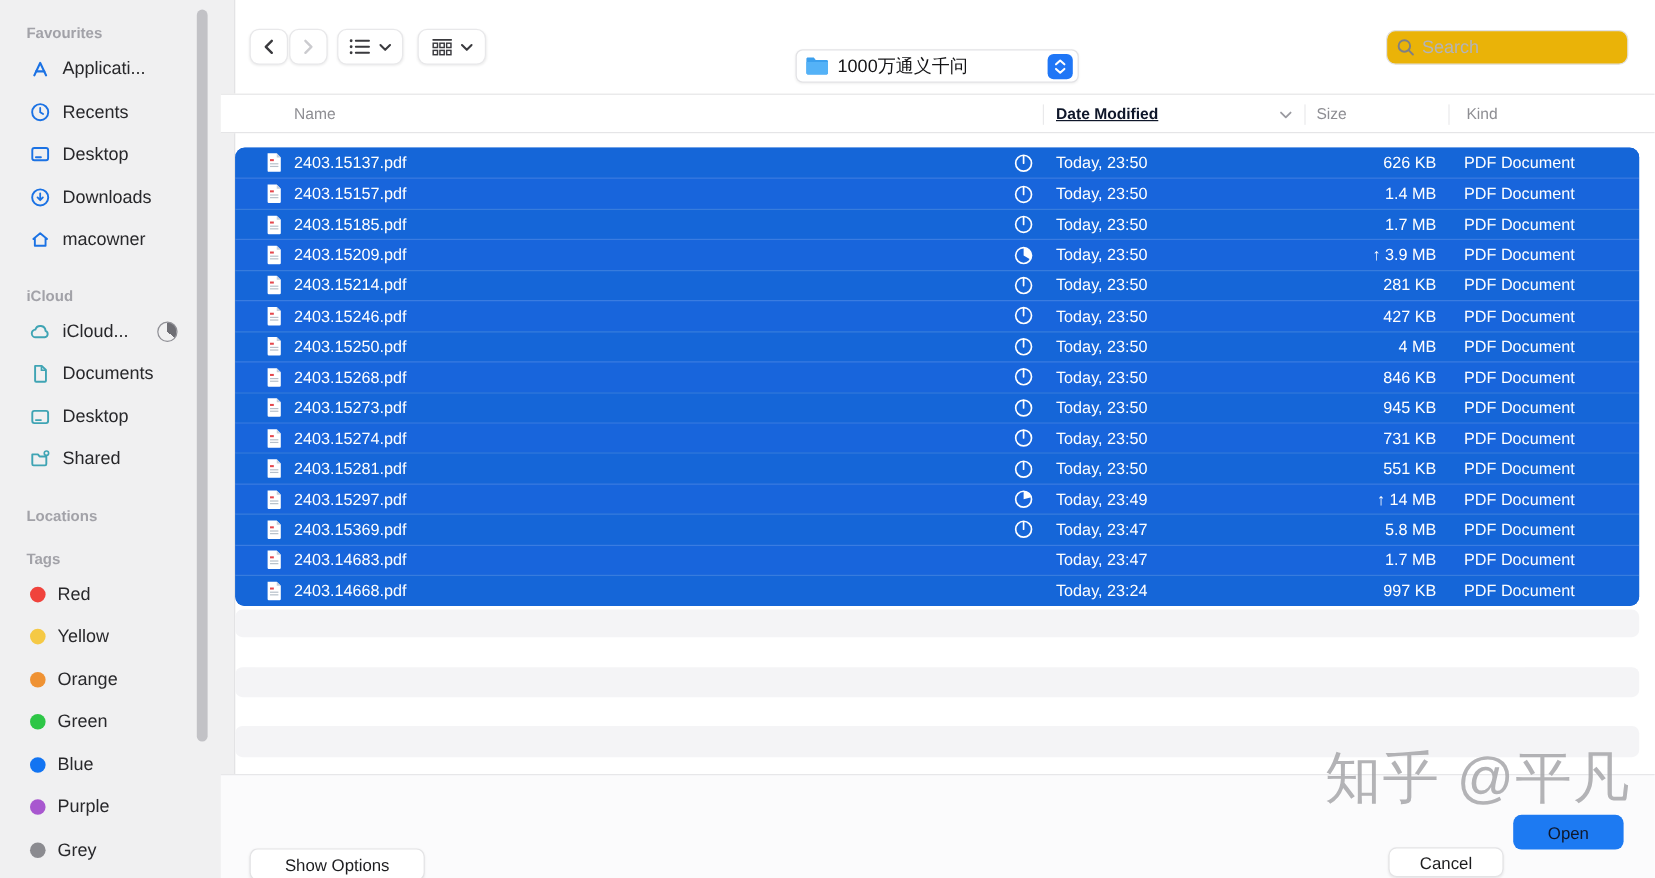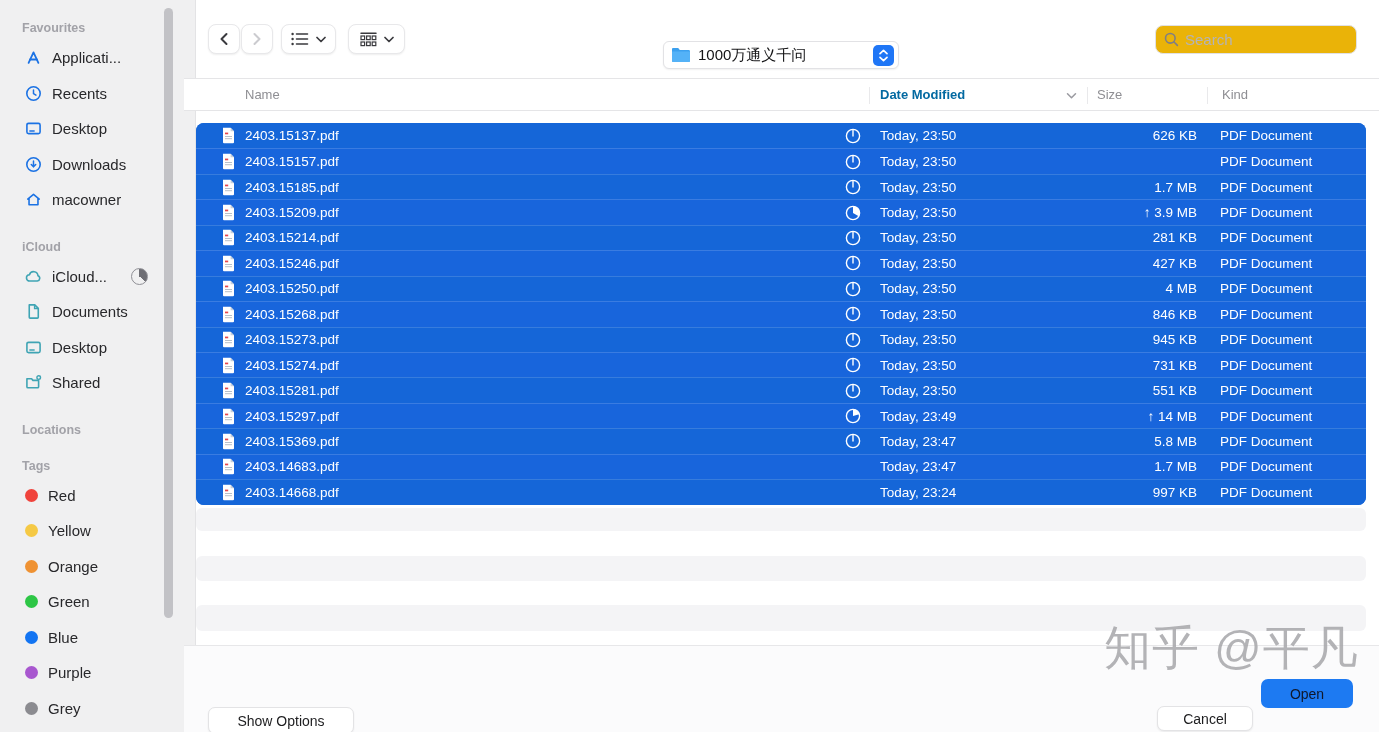--- a/index.html
+++ b/index.html
@@ -42,21 +42,21 @@
     padding:0 8px; gap:6px; }
   .searchbox input { border:none; outline:none; font-size:15px; width:150px; color:#333;
     font-family:"Liberation Sans",sans-serif; background:transparent; }
   .searchbox input::placeholder { color:#b3b3b9; }
 
   
   .colheader { position:absolute; left:184px; right:0; top:78px; height:33px;
     border-top:1px solid #e5e5e7; border-bottom:1px solid #e5e5e7; background:#fff; }
   .colheader .hl { position:absolute; top:0; height:100%; display:flex; align-items:center;
     font-size:13px; color:#8e8e93; }
-  .colheader .sorted { color:#0369a1; font-weight:700; }
+  .colheader .sorted { color:#0f172a; font-weight:700;text-decoration:underline; }
   .hdiv { position:absolute; top:8px; height:17px; width:1px; background:#e9e9eb; }
 
   
   .listwrap { position:absolute; left:196px; top:123px; width:1170px; height:382px;
     border-radius:8px; overflow:hidden; background:#1566d8; }
   .row { position:relative; height:25.45px; background:#1566d8; }
   .row:nth-child(even){ background:#1865dc; }
   .row + .row { border-top:1px solid rgba(255,255,255,.15); }
   .row span { position:absolute; top:0; height:100%; display:flex; align-items:center;
     color:#fff; font-size:13.5px; white-space:nowrap; }
@@ -333,20 +333,21 @@
         </svg>
       </span>
     <span class="c-name">2403.15157.pdf</span>
     <span class="c-status">
         <svg width="16" height="16" viewBox="0 0 16 16">
           <circle cx="8" cy="8" r="6.6" fill="none" stroke="#fff" stroke-width="1.4"></circle>
           <path d="M8 8V1.9" stroke="#fff" stroke-width="1.4" stroke-linecap="round"></path>
         </svg>
       </span>
     <span class="c-date">Today, 23:50</span>
+    <span class="c-size">1.4 MB</span>
     <span class="c-kind">PDF Document</span>
   </div>
 
   <div class="row">
     <span class="c-icon">
         <svg width="17" height="17" viewBox="0 0 17 17">
           <path d="M3 .8h7.6L14 4.2V15.2a1 1 0 0 1-1 1H4a1 1 0 0 1-1-1z" fill="#fff"></path>
           <path d="M10.6.8 14 4.2h-3.4z" fill="#c7d0da"></path>
           <rect x="5" y="5.6" width="3.2" height="1.7" fill="#e5484d"></rect>
           <rect x="5" y="9" width="7" height="1" fill="#b7c0ca"></rect>

